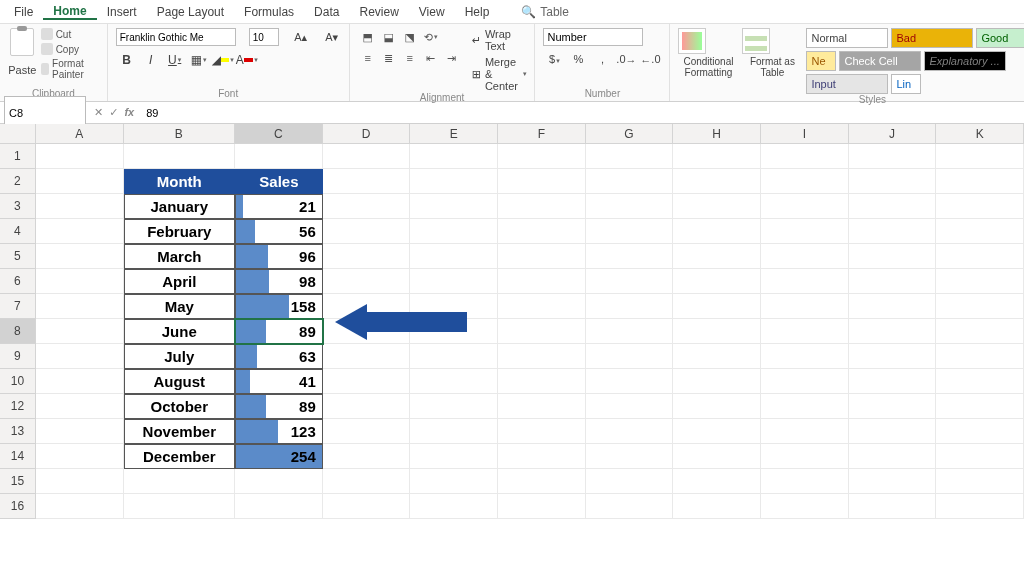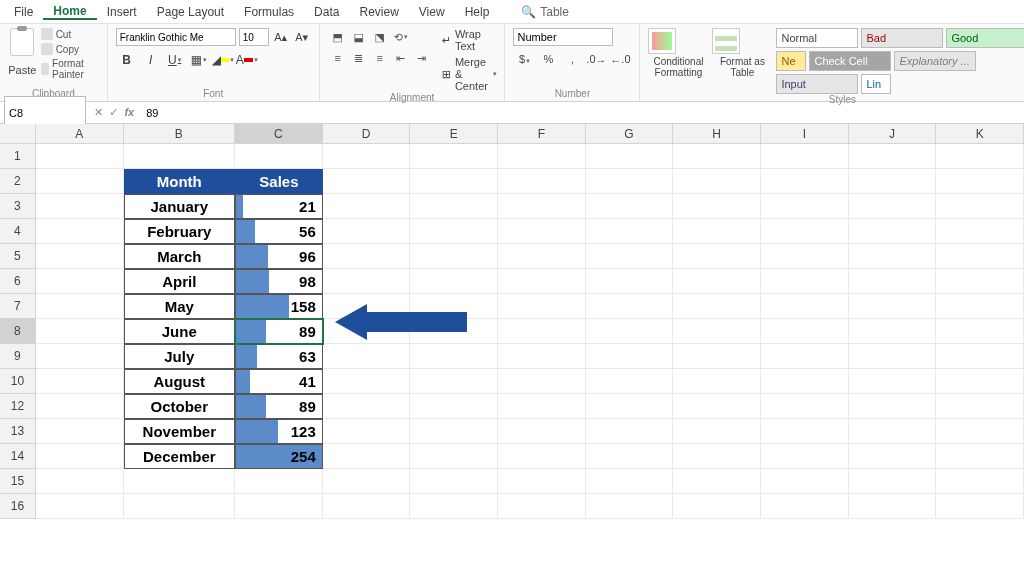--- a/index.html
+++ b/index.html
@@ -20,21 +20,21 @@
 
 
 .paste-big { display: flex; flex-direction: column; align-items: center; width: 40px; font-size: 11px; gap: 8px; }
 .paste-ico { width: 24px; height: 28px; background: #fff; border: 1px solid #ccc; border-radius: 2px; position: relative; }
 .paste-ico::before { content: ''; position: absolute; top: -3px; left: 6px; width: 10px; height: 5px; background: #999; border-radius: 2px; }
 .clip-small { display: flex; flex-direction: column; gap: 3px; font-size: 10px; color: #555; }
 .clip-small span { display: flex; align-items: center; gap: 3px; }
 .mini-ico { width: 12px; height: 12px; display: inline-block; background: #ddd; border-radius: 2px; }
 
 
-.font-row1 { display: flex; gap: 3px; margin-bottom: 4px; }
+.font-row1 { display: flex; gap: 13px; margin-bottom: 4px; }
 .font-name { width: 120px; height: 18px; border: 1px solid #bbb; background: #fff; font-size: 10px; padding: 1px 3px; }
 .font-size { width: 30px; height: 18px; border: 1px solid #bbb; background: #fff; font-size: 10px; padding: 1px 3px; }
 .aa-btn { width: 18px; height: 18px; border: 1px solid transparent; background: none; font-size: 11px; color: #444; }
 .font-row2 { display: flex; gap: 2px; align-items: center; }
 .fmt-btn { width: 22px; height: 20px; border: none; background: none; font-size: 12px; color: #444; display: flex; align-items: center; justify-content: center; }
 .fmt-btn.bold { font-weight: bold; }
 .fmt-btn.italic { font-style: italic; }
 .fmt-btn.underline { text-decoration: underline; }
 .dd::after { content: '▾'; font-size: 7px; margin-left: 1px; color: #666; }
 .color-box { width: 14px; height: 4px; background: #d00; display: inline-block; }
@@ -54,25 +54,25 @@
 .num-btn { width: 22px; height: 18px; border: none; background: none; font-size: 11px; color: #444; }
 
 
 .big-btn { display: flex; flex-direction: column; align-items: flex-start; width: 60px; font-size: 10px; text-align: center; gap: 2px; color: #444; }
 .big-ico { width: 28px; height: 26px; background: #fff; border: 1px solid #ccc; position: relative; }
 .big-ico.cf::after { content: ''; position: absolute; inset: 3px; background: linear-gradient(90deg,#f99,#9f9); }
 .big-ico.tbl::after { content: ''; position: absolute; inset: 2px; background: repeating-linear-gradient(0deg,#c7e0b4 0 5px,#fff 5px 10px); }
 .style-grid { display: flex; flex-wrap: wrap; width: 260px; gap: 3px; }
 .style-cell { width: 82px; height: 20px; border: 1px solid #bbb; font-size: 11px; display: flex; align-items: center; padding: 0 4px; }
 .sc-normal { background: #fff; }
-.sc-bad { background: #e5e5e5; color: #9c0006; }
+.sc-bad { background: #eab308; color: #9c0006; }
 .sc-good { background: #c6efce; color: #006100; }
 .sc-neu { background: #ffeb9c; color: #9c5700; }
 .sc-check { background: #a5a5a5; color: #fff; }
-.sc-expl { background: #e5e5e5; color: #7f7f7f; font-style: italic; }
+.sc-expl { background: #000000; color: #7f7f7f; font-style: italic; }
 .sc-input { background: #e5e5e5; color: #3f3f76; }
 .sc-link { background: #fff; color: #0563c1; }
 
 
 .fbar { display: flex; align-items: center; height: 22px; border-bottom: 1px solid #d0d0d0; background: #fff; }
 .name-box { width: 82px; height: 18px; border: 1px solid #bbb; margin-left: 4px; padding: 16px 4px; font-size: 11px; }
 .fb-ctrls { display: flex; gap: 6px; margin: 0 8px; color: #888; font-size: 11px; }
 .fx { font-style: italic; font-weight: bold; }
 .fb-input { flex: 1; border: none; font-size: 11px; padding: 2px 4px; }
 

